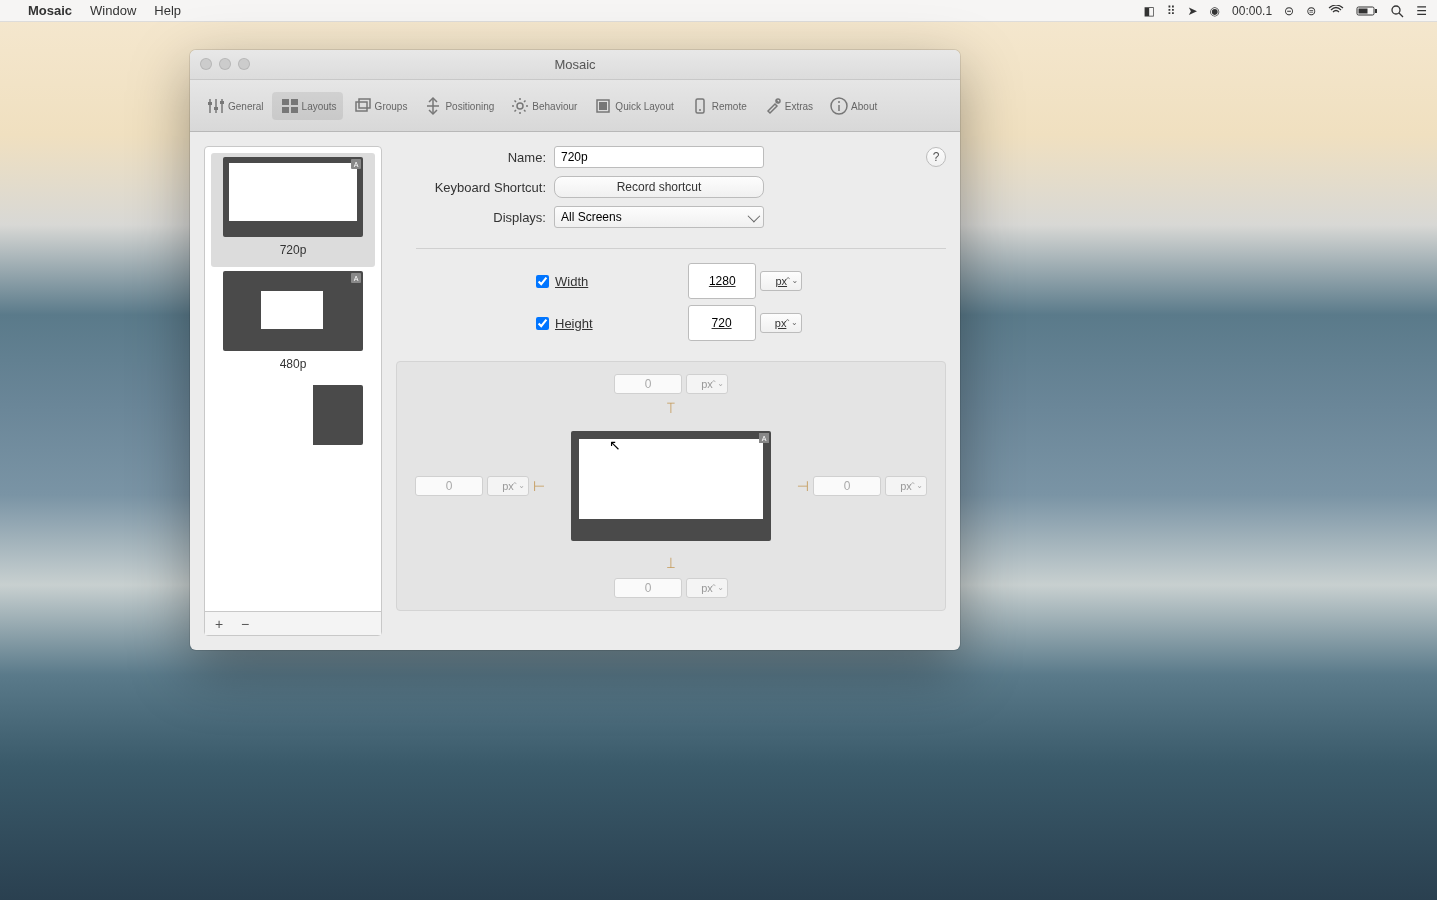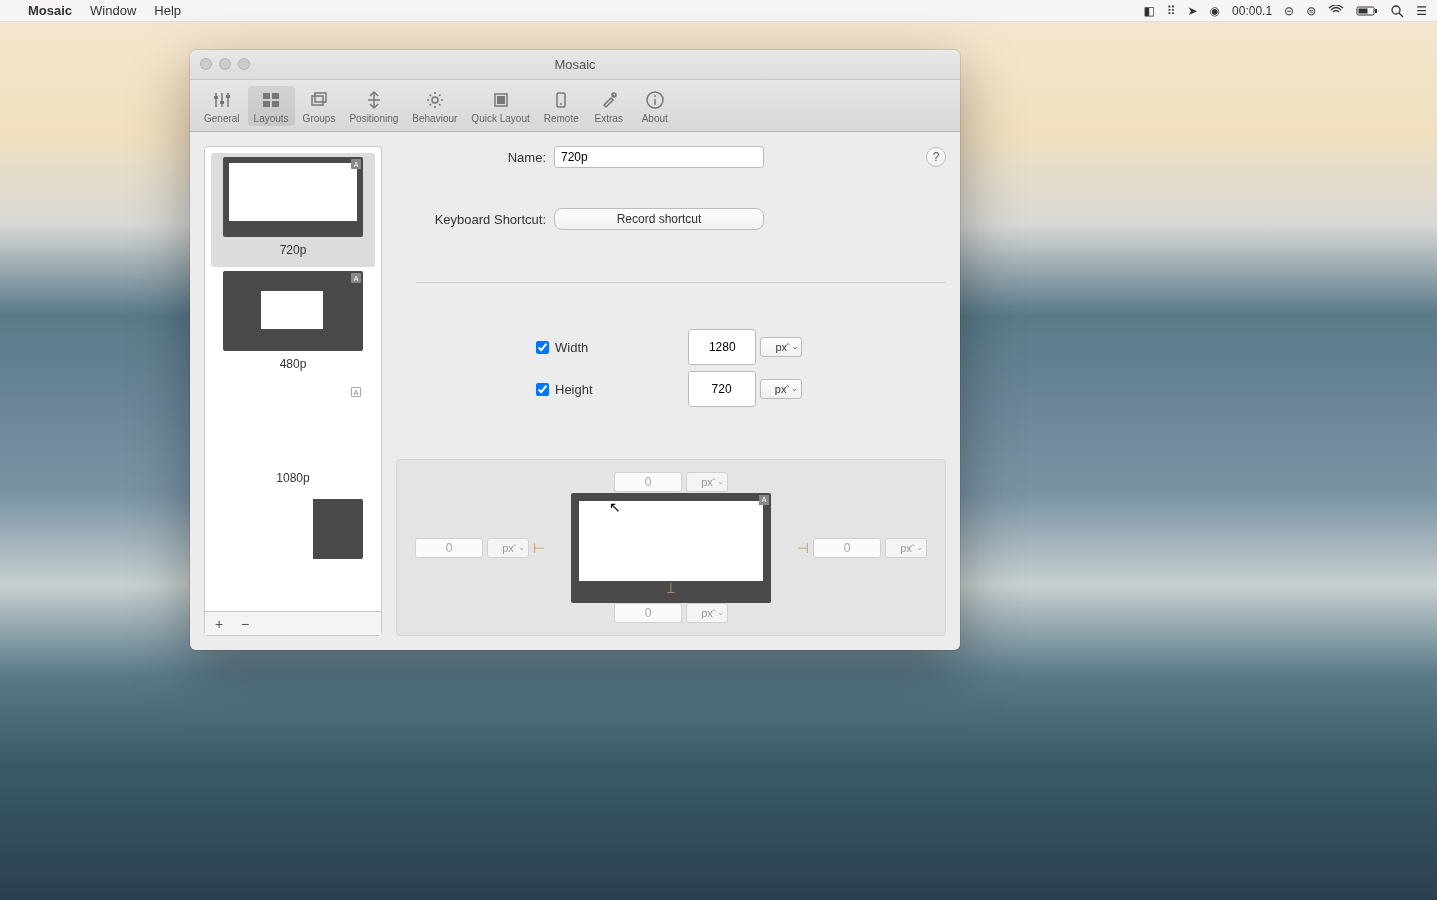--- a/index.html
+++ b/index.html
@@ -46,21 +46,21 @@
 .tl { width: 12px; height: 12px; border-radius: 50%; background: #ccc; border: 0.5px solid rgba(0,0,0,0.1); }
 .window-title { font-size: 13px; color: #555; }
 
 
 .toolbar {
   height: 52px; display: flex; align-items: center; padding: 0 8px; gap: 2px;
   background: linear-gradient(#e6e6e6, #d8d8d8);
   border-bottom: 1px solid #b8b8b8;
 }
 .toolbar-item {
-  display: flex; flex-direction: column; align-items: center; justify-content: center;
+  display: flex; flex-direction: row; align-items: center; justify-content: center;
   padding: 2px 6px; border-radius: 4px; cursor: default;
   min-width: 44px;
 }
 .toolbar-item.selected { background: rgba(0,0,0,0.08); }
 .toolbar-item .ticon { width: 24px; height: 24px; display: flex; align-items: center; justify-content: center; color: #666; }
 .toolbar-item .tlabel { font-size: 10px; color: #666; margin-top: 1px; }
 
 
 .content { position: absolute; top: 82px; bottom: 0; left: 0; right: 0; padding: 14px; display: flex; gap: 14px; }
 
@@ -80,21 +80,21 @@
 .layout-badge { position: absolute; top: 2px; right: 2px; width: 10px; height: 10px; background: #888; color: #fff; font-size: 7px; display: flex; align-items: center; justify-content: center; border-radius: 1px; }
 .layout-item-label { font-size: 12px; color: #333; margin-top: 6px; }
 .empty-thumb { width: 140px; height: 80px; margin: 0 auto; position: relative; }
 .sidebar-footer {
   height: 24px; border-top: 1px solid #c8c8c8; display: flex; align-items: center;
   background: #f4f4f4; padding: 0 6px; gap: 10px;
 }
 .sb-btn { font-size: 14px; color: #555; cursor: default; width: 16px; text-align: center; }
 
 
-.detail { flex: 1; display: flex; flex-direction: column; gap: 32px; }
+.detail { flex: 1; display: flex; flex-direction: column; }
 .form-row { display: flex; align-items: center; margin-bottom: 8px; }
 .form-label { width: 150px; text-align: right; font-size: 13px; color: #333; margin-right: 8px; }
 .text-input {
   flex: 0 0 210px; height: 22px; border: 1px solid #bcbcbc; border-radius: 3px;
   background: #fff; font-size: 12px; padding: 0 6px;
 }
 .record-btn {
   flex: 0 0 210px; height: 22px; border: 1px solid #bcbcbc; border-radius: 8px;
   background: linear-gradient(#fdfdfd,#f0f0f0); font-size: 12px; color: #333;
   display: flex; align-items: center; justify-content: center;
@@ -106,21 +106,21 @@
 }
 .select::after { content: ""; position: absolute; right: 6px; width: 8px; height: 8px; border-right: 1px solid #666; border-bottom: 1px solid #666; transform: rotate(45deg) translateY(-2px); }
 .help-btn {
   width: 20px; height: 20px; border-radius: 50%; border: 1px solid #bcbcbc;
   background: linear-gradient(#fdfdfd,#f0f0f0); font-size: 12px; color: #555;
   display: flex; align-items: center; justify-content: center; margin-left: auto;
 }
 .divider { border-top: 1px solid #d0d0d0; margin: 12px 0 14px 20px; }
 
 .checks { margin-left: 140px; }
-.check-row { display: flex; align-items: center; margin-bottom: 6px; font-size: 13px; color: #333; }
+.check-row { display: flex; align-items: center; margin-bottom: 6px; font-size: 13px; color: #333; text-decoration: underline; }
 .check-row input[type=checkbox] { margin-right: 6px; }
 .num-input { width: 68px; height: 36px; border: 1px solid #bcbcbc; border-radius: 3px; background: #fff; font-size: 12px; text-align: center; margin-left: 100px; }
 .unit-sel { width: 42px; height: 20px; border: 1px solid #bcbcbc; border-radius: 3px; background: linear-gradient(#fdfdfd,#f0f0f0); font-size: 11px; margin-left: 4px; text-align: center; position: relative; display: inline-flex; align-items: center; justify-content: center; }
 .unit-sel::after { content: "⌃⌄"; font-size: 8px; position: absolute; right: 3px; color: #666; line-height: 6px; }
 
 
 .preview {
   margin-top: 14px; background: #e4e4e4; border: 1px solid #d4d4d4; border-radius: 4px;
   height: 250px; position: relative;
 }
@@ -299,46 +299,46 @@
           <div class="layout-item-label">720p</div>
         </div>
         <div class="layout-item">
           <div class="layout-thumb">
             <div class="inner" style="left:38px;top:20px;width:62px;height:38px;"></div>
             <div class="layout-badge">A</div>
           </div>
           <div class="layout-item-label">480p</div>
         </div>
         <div class="layout-item">
-          <div class="empty-thumb">
-            <div class="layout-badge" style="background:#fff;border:1px solid #aaa;color:#888;">A</div>
-          </div>
-          <div class="layout-item-label">1080p</div>
-        </div>
-        <div class="layout-item">
           <div class="layout-thumb" style="height:60px;">
             <div class="inner" style="left:0;top:0;width:90px;bottom:0;"></div>
           </div>
         </div>
       </div>
       <div class="sidebar-footer">
         <span class="sb-btn">+</span>
         <span class="sb-btn">−</span>
       </div>
     </div>
 
     <div class="detail">
       <div class="form-row">
         <div class="form-label">Name:</div>
         <input class="text-input" value="720p" style="">
         <div class="help-btn">?</div>
       </div>
       <div class="form-row">
         <div class="form-label">Keyboard Shortcut:</div>
         <div class="record-btn">Record shortcut</div>
+      </div>
+      <div class="form-row">
+        <div class="form-label">Displays:</div>
+        <div class="select">
+            <span>All Screens</span>
+          </div>
       </div>
 
       <div class="divider"></div>
 
       <div class="checks">
         <div class="check-row">
           <input type="checkbox" checked="" style="">
           <span>Width</span>
           <input class="num-input" value="1280" style="">
           <span class="unit-sel">

